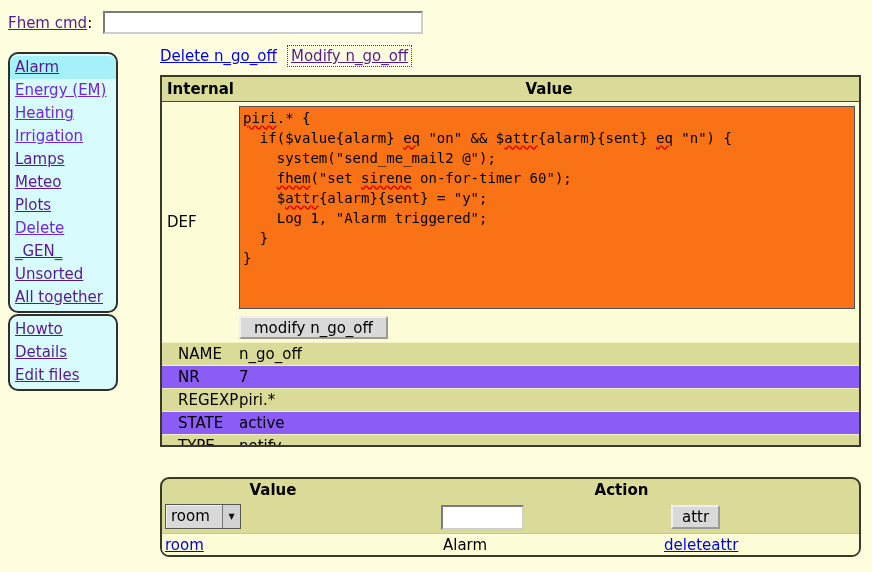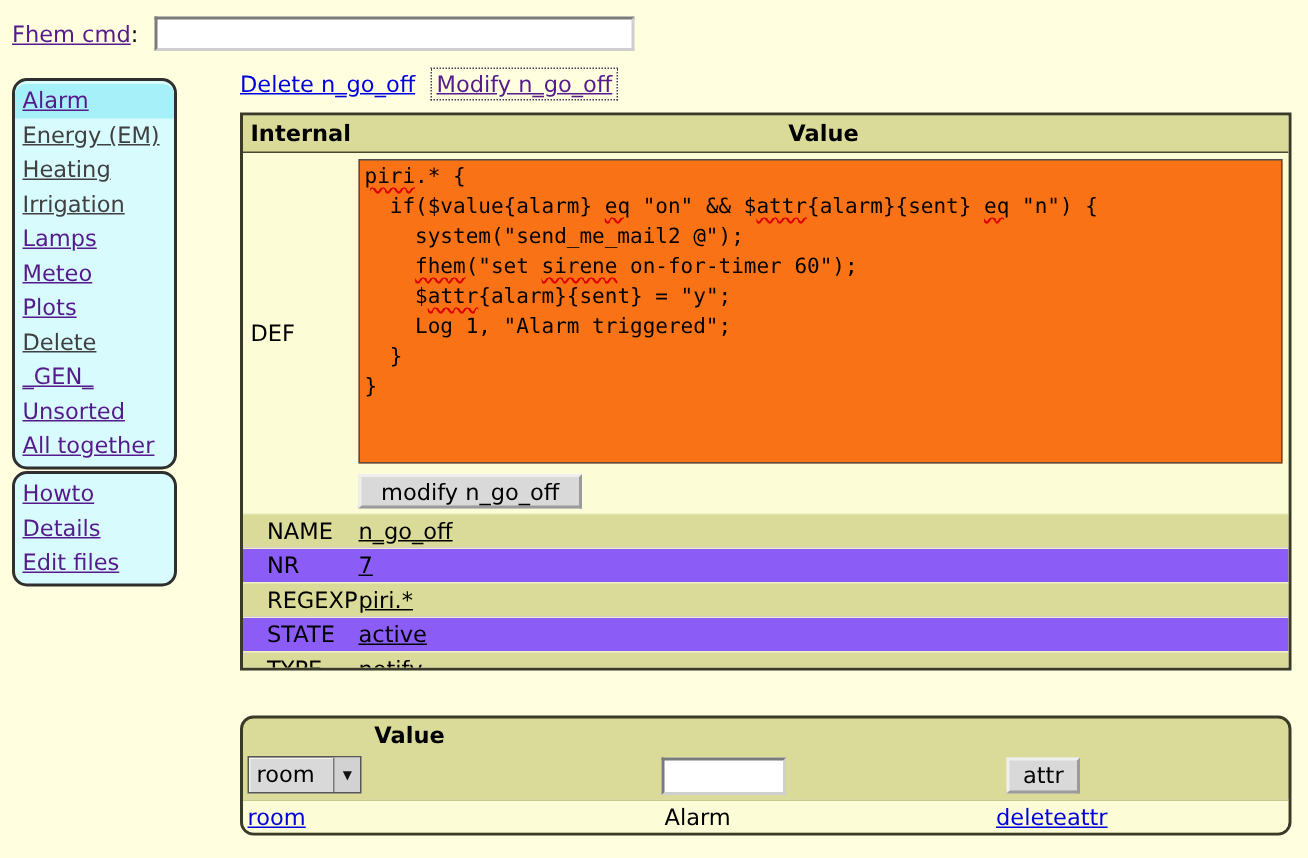--- a/index.html
+++ b/index.html
@@ -26,21 +26,21 @@
     position: absolute; left: 8px; width: 110px; box-sizing: border-box;
     background: #D8FBFE; border: 2px solid #2f2f2f; border-radius: 10px;
     padding: 2px 0; overflow: hidden;
   }
   #room-menu { top: 52px; }
   #extra-menu { top: 314px; }
   .menu-item {
     height: 23px; line-height: 23px; padding-left: 5px;
     text-decoration: underline; cursor: pointer; white-space: nowrap;
   }
-  .menu-item.unvisited { color: #404040; }
+  .menu-item.unvisited { color: #6d28d9; }
   .menu-item.visited { color: #551A8B; }
   .menu-item.selected { background: #A6F1F9; border-radius: 7px 7px 0 0; }
 
   
   .delete-link {
     position: absolute; left: 160px; top: 47px;
     color: #0000DD; text-decoration: underline; cursor: pointer;
   }
   .modify-link {
     position: absolute; left: 287px; top: 45px;
@@ -86,21 +86,21 @@
   }
   .modify-btn { position: absolute; left: 77px; top: 214px; height: 23px; padding: 0 13px; }
 
   .t-row {
     display: flex; height: 23px; line-height: 22px; box-sizing: border-box;
     border-top: 1px solid #f0f0c6;
   }
   .row-dark { background: #DBDB99; }
   .row-light { background: #8b5cf6; }
   .row-label { width: 77px; padding-left: 16px; box-sizing: border-box; }
-  .row-value { flex: 1; text-decoration: underline; }
+  .row-value { flex: 1; }
 
   
   #attributes-table {
     position: absolute; left: 160px; top: 477px; width: 701px; height: 80px;
     box-sizing: border-box; border: 2px solid #3a3a28; border-radius: 9px;
     background: #DBDB99; overflow: hidden;
   }
   .t2-head { display: flex; height: 23px; line-height: 23px; font-weight: bold; }
   .t2-c1 { width: 280px; text-align: center; box-sizing: border-box; }
   .t2-c2 { width: 222px; text-align: center; box-sizing: border-box; }
@@ -197,20 +197,21 @@
         <div class="t-row row-dark">
           <div class="row-label">TYPE</div>
           <div class="row-value">notify</div>
         </div>
       </div>
   </div>
 
   <div id="attributes-table">
     <div class="t2-head">
       <div class="t2-c2">Value</div>
+      <div class="t2-c3">Action</div>
     </div>
     <div class="t2-widgets">
       <div class="select">
         <span class="select-label">room</span>
         <span class="select-arrow">▼</span>
       </div>
       <input class="value-input" type="text" value="" style="">
       <button class="btn attr-btn">attr</button>
     </div>
     <div id="t2-rows">

